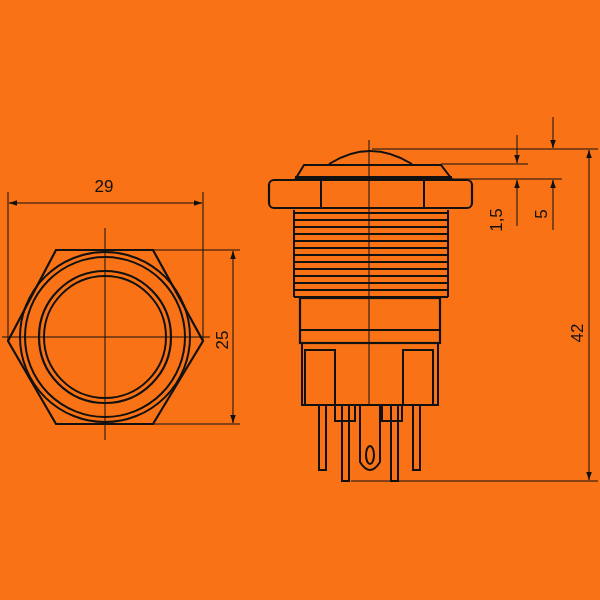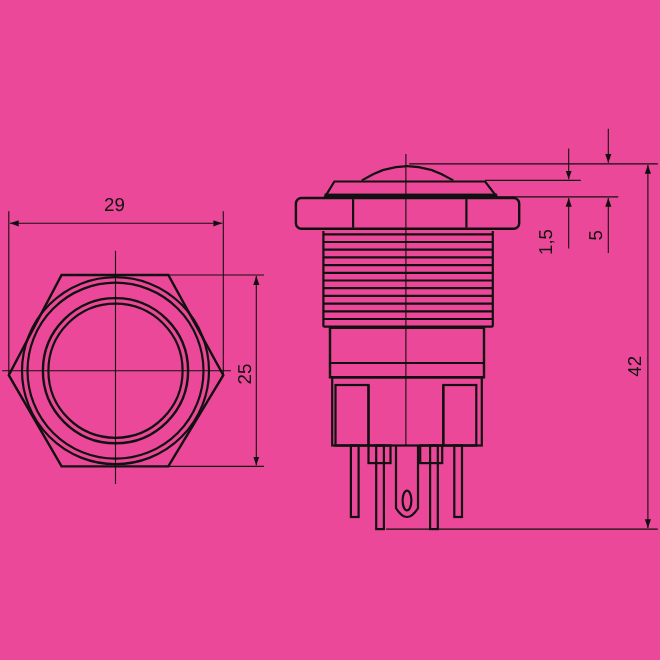--- a/index.html
+++ b/index.html
@@ -1,16 +1,16 @@
 <!DOCTYPE html>
 <html><head>
 <meta charset="utf-8">
 <style>
   html, body { margin: 0; padding: 0; background: #ffffff; }
-  #canvas { position: relative; width: 600px; height: 600px; background: #ec4899; overflow: hidden; }
+  #canvas { position: relative; width: 600px; height: 600px; background: #f97316; overflow: hidden; }
   svg { position: absolute; left: 0; top: 0; }
   .dim-text { font-family: "Liberation Sans", sans-serif; font-size: 17px; fill: #111; }
 </style>
 </head>
 <body>
 
 <div id="canvas">
 <svg width="600" height="600" viewBox="0 0 600 600" xmlns="http://www.w3.org/2000/svg">
   <defs>
     <marker id="arr" viewBox="0 0 10 10" refX="10" refY="5" markerWidth="8" markerHeight="8" orient="auto-start-reverse">

